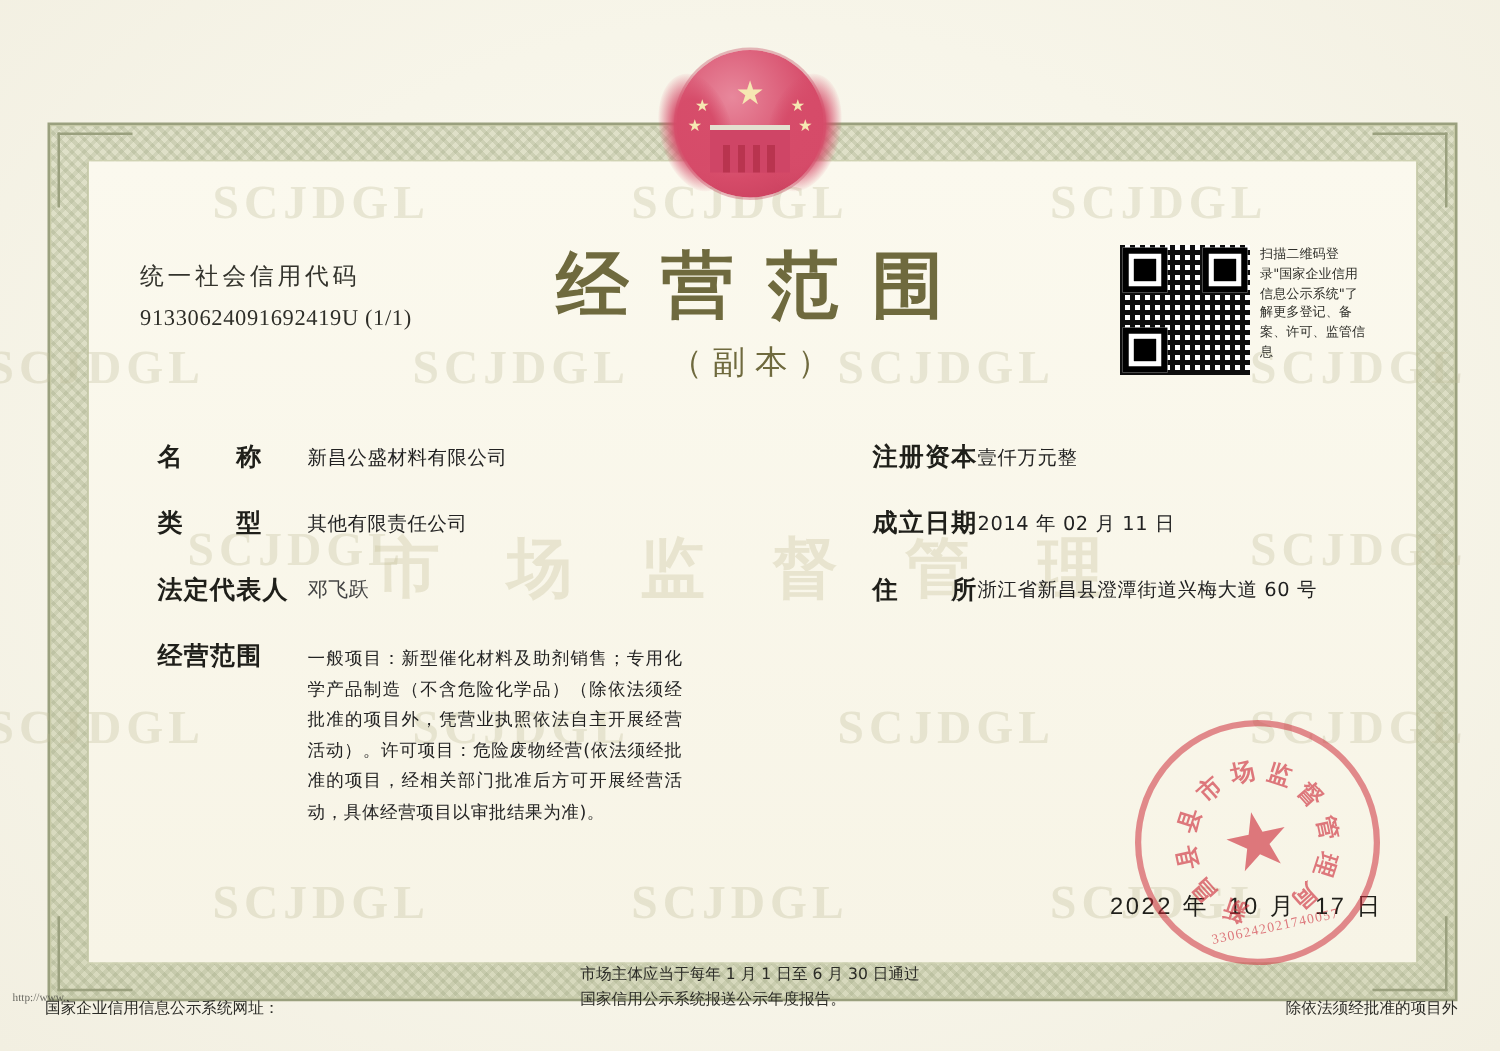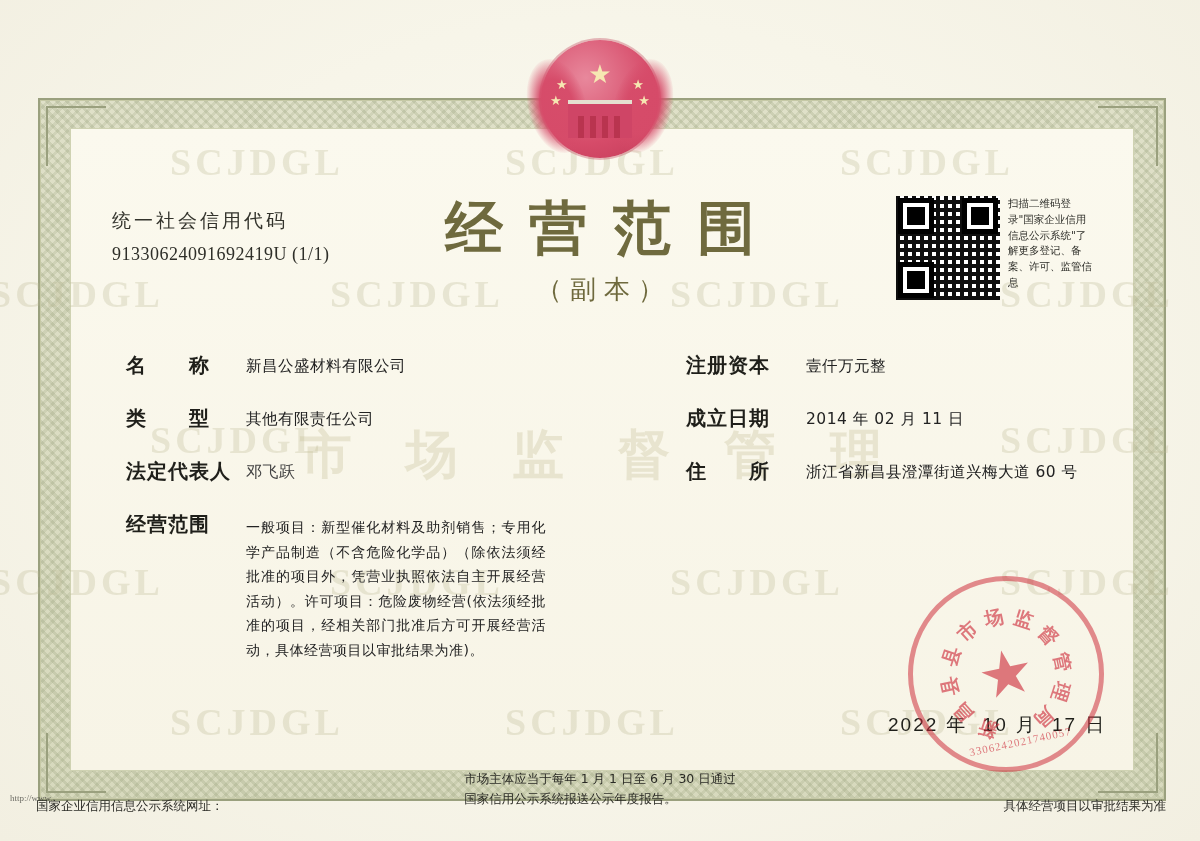--- a/index.html
+++ b/index.html
@@ -141,21 +141,21 @@
   .qr .fp:after{content:"";position:absolute;inset:4px;background:#111;}
   .qr .fp1{left:2px;top:2px;}
   .qr .fp2{right:2px;top:2px;}
   .qr .fp3{left:2px;bottom:2px;}
   .qr-note{
     width:84px;font-family:"DejaVu Sans", sans-serif;font-size:10.5px;line-height:1.5;color:#2f2f2a;
   }
 
   
   .fields-left{position:absolute;left:126px;top:352px;width:430px;}
-  .fields-right{position:absolute;left:686px;top:352px;width:440px;}
+  .fields-right{position:absolute;left:662px;top:352px;width:440px;text-align:right;}
   .row{display:flex;align-items:flex-start;margin-bottom:26px;}
   .lbl{
     font-family:"DejaVu Sans", sans-serif;
     font-size:20px;color:#1f1f1a;font-weight:600;
     width:120px;flex:0 0 120px;letter-spacing:1px;
   }
   .val{
     font-family:"DejaVu Sans", sans-serif;
     font-size:15.5px;color:#222;padding-top:4px;letter-spacing:.5px;
   }
@@ -337,16 +337,16 @@
     <div class="seal-code">3306242021740057</div>
   </div>
 
   <div class="footer">
     <div class="tiny-left">http://www.</div>
     <div class="fl">国家企业信用信息公示系统网址：</div>
     <div class="fc">
       <div>市场主体应当于每年 1 月 1 日至 6 月 30 日通过</div>
       <div>国家信用公示系统报送公示年度报告。</div>
     </div>
-    <div class="fr">具体经营项目以审批结果为准</div>
+    <div class="fr">除依法须经批准的项目外</div>
   </div>
 
 </div>
 
 </body></html>

